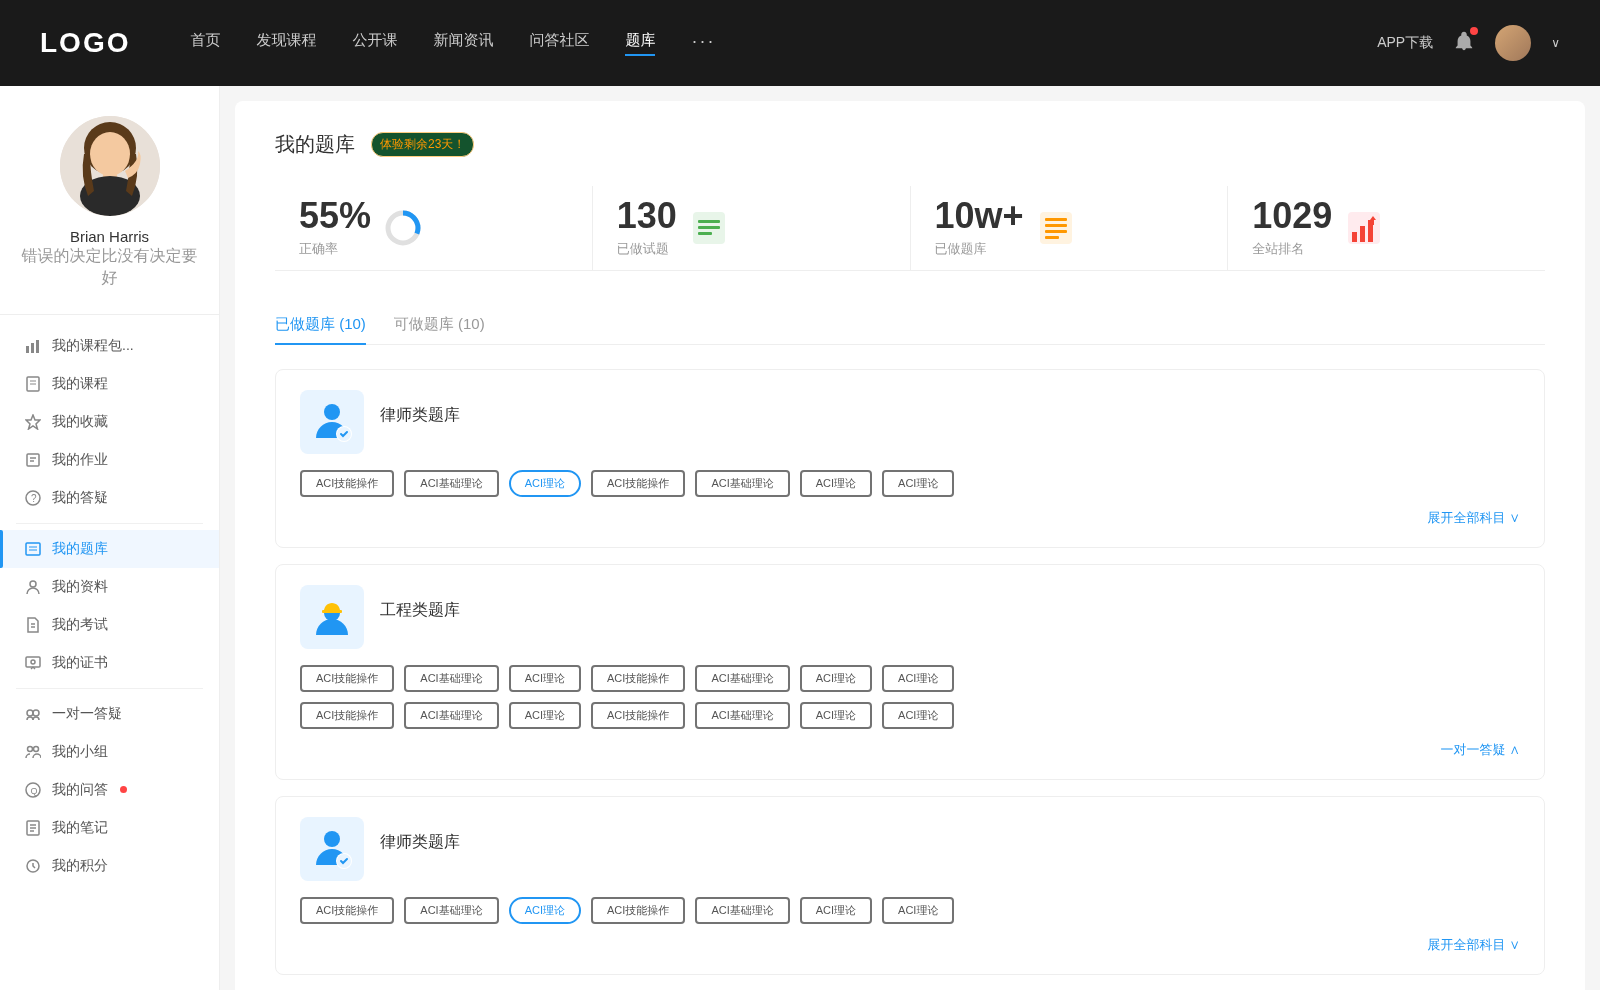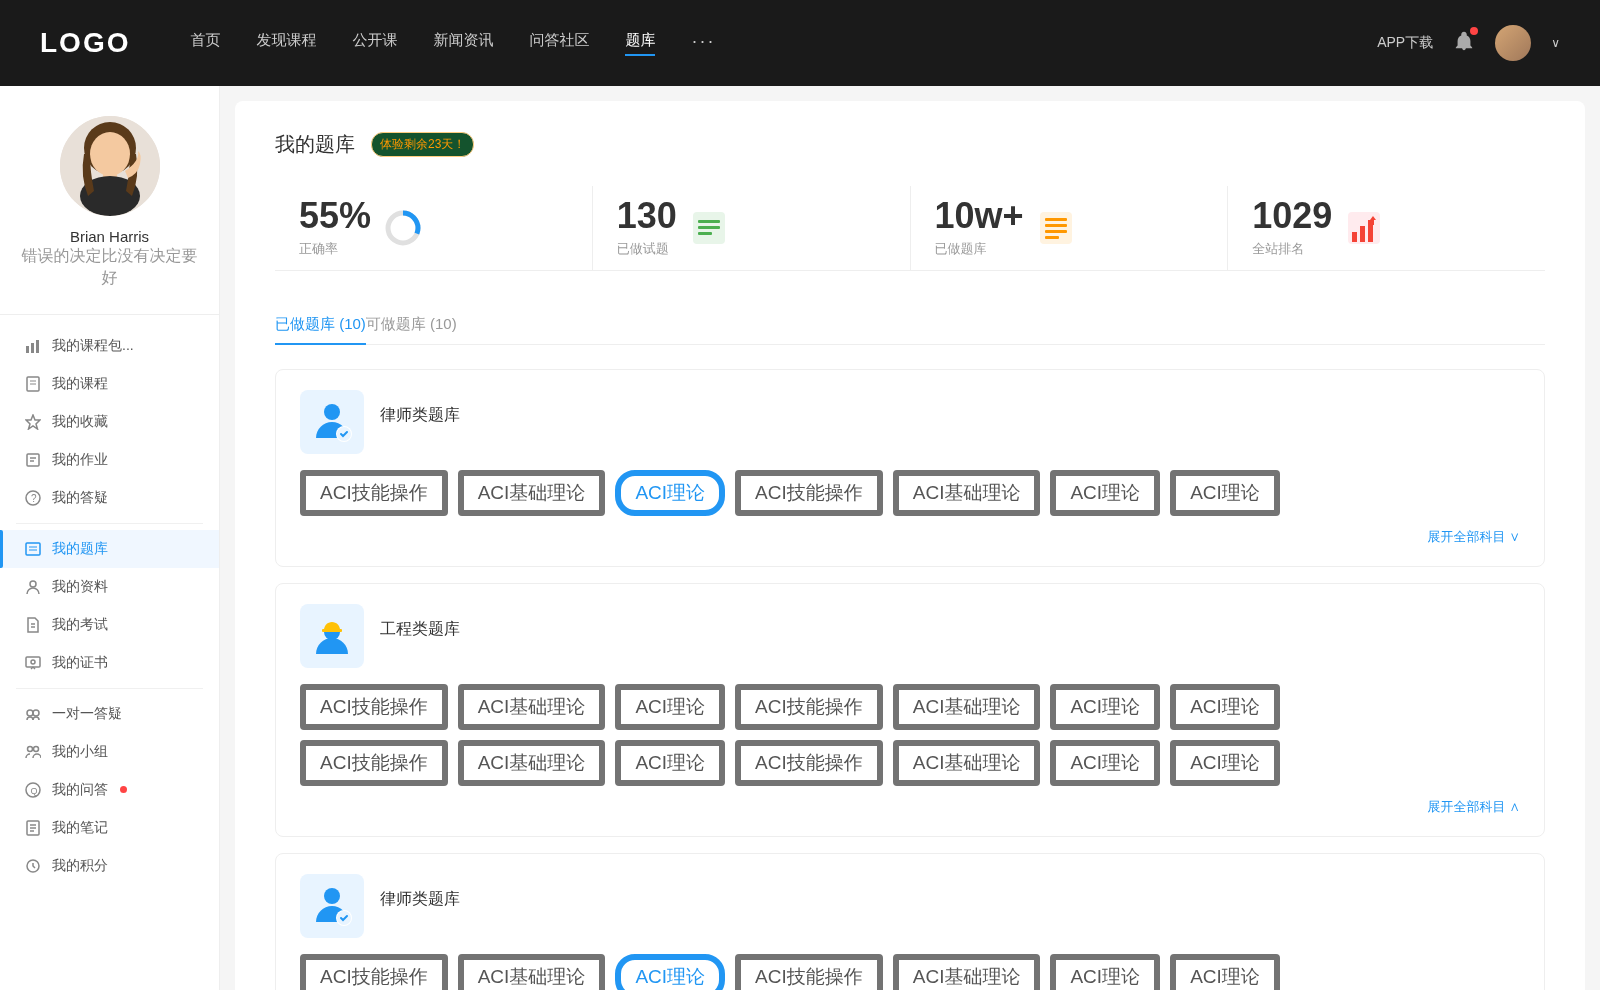--- a/index.html
+++ b/index.html
@@ -237,20 +237,21 @@
 
     
     .donut-chart {
       width: 40px;
       height: 40px;
     }
 
     
     .tabs {
       display: flex;
+      gap: 28px;
       margin-bottom: 24px;
       border-bottom: 1px solid #eee;
     }
     .tab-item {
       padding-bottom: 10px;
       font-size: 15px;
       color: #999;
       cursor: pointer;
       position: relative;
     }
@@ -297,24 +298,24 @@
       color: #333;
       margin-top: 15px;
     }
     .bank-tags {
       display: flex;
       flex-wrap: wrap;
       gap: 10px;
       margin-top: 10px;
     }
     .bank-tag {
-      border: 6px solid #737373;
+      border: 2px solid #737373;
       border-radius: 4px;
       padding: 4px 14px;
-      font-size: 19px;
+      font-size: 11px;
       color: #555;
       cursor: pointer;
     }
     .bank-tag.active-tag {
       border-color: #2196f3;
       color: #2196f3;
       border-radius: 20px;
     }
     .bank-card-footer {
       display: flex;
@@ -675,21 +676,21 @@
       </div>
       <div class="bank-tags" style="margin-top: 10px;">
         <span class="bank-tag">ACI技能操作</span>
         <span class="bank-tag">ACI基础理论</span>
         <span class="bank-tag">ACI理论</span>
         <span class="bank-tag">ACI技能操作</span>
         <span class="bank-tag">ACI基础理论</span>
         <span class="bank-tag">ACI理论</span>
         <span class="bank-tag">ACI理论</span>
       </div>
-      <div class="bank-card-footer">展开全部科目 ∧</div>
+      <div class="bank-card-footer">一对一答疑 ∧</div>
     </div>
 
     <div class="bank-card">
       <div class="bank-card-header">
         <div class="bank-icon">
           <svg width="48" height="48" viewBox="0 0 48 48" xmlns="http://www.w3.org/2000/svg">
             <circle cx="24" cy="14" r="8" fill="#2196f3"></circle>
             <path d="M8 40c0-8.8 7.2-16 16-16s16 7.2 16 16" fill="#2196f3"></path>
             <circle cx="36" cy="36" r="8" fill="white"></circle>
             <circle cx="36" cy="36" r="7" fill="#e8f4ff"></circle>

